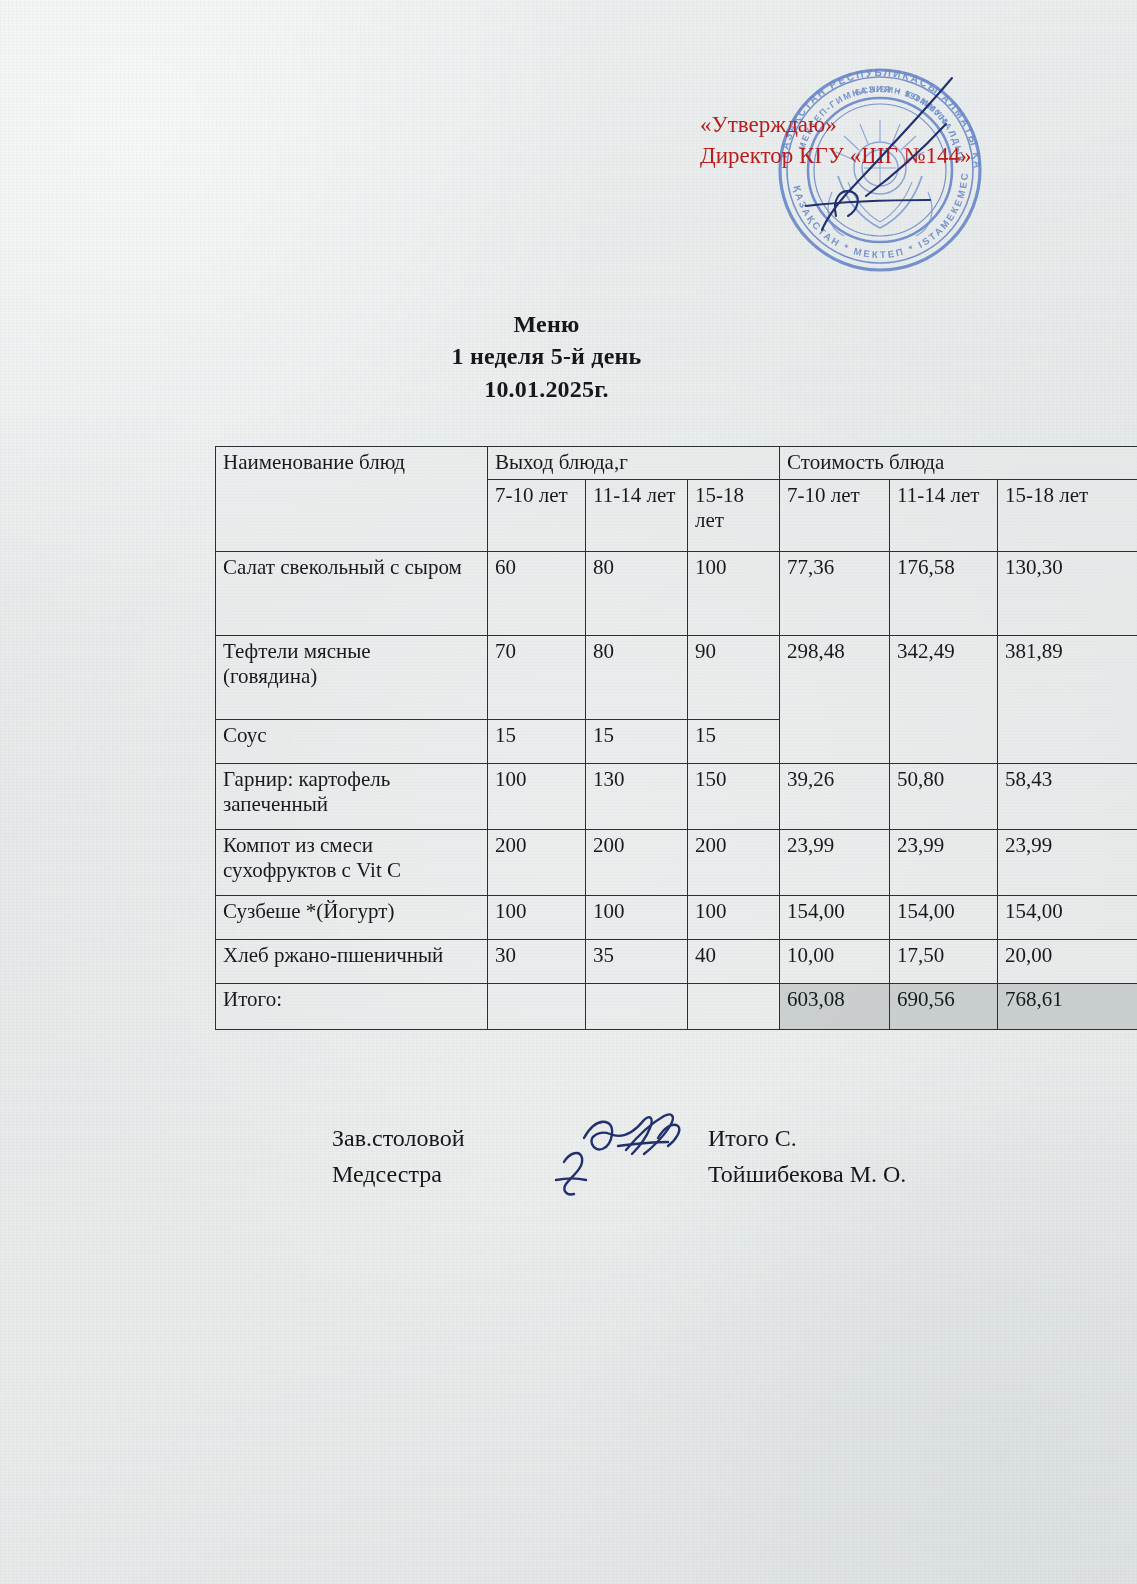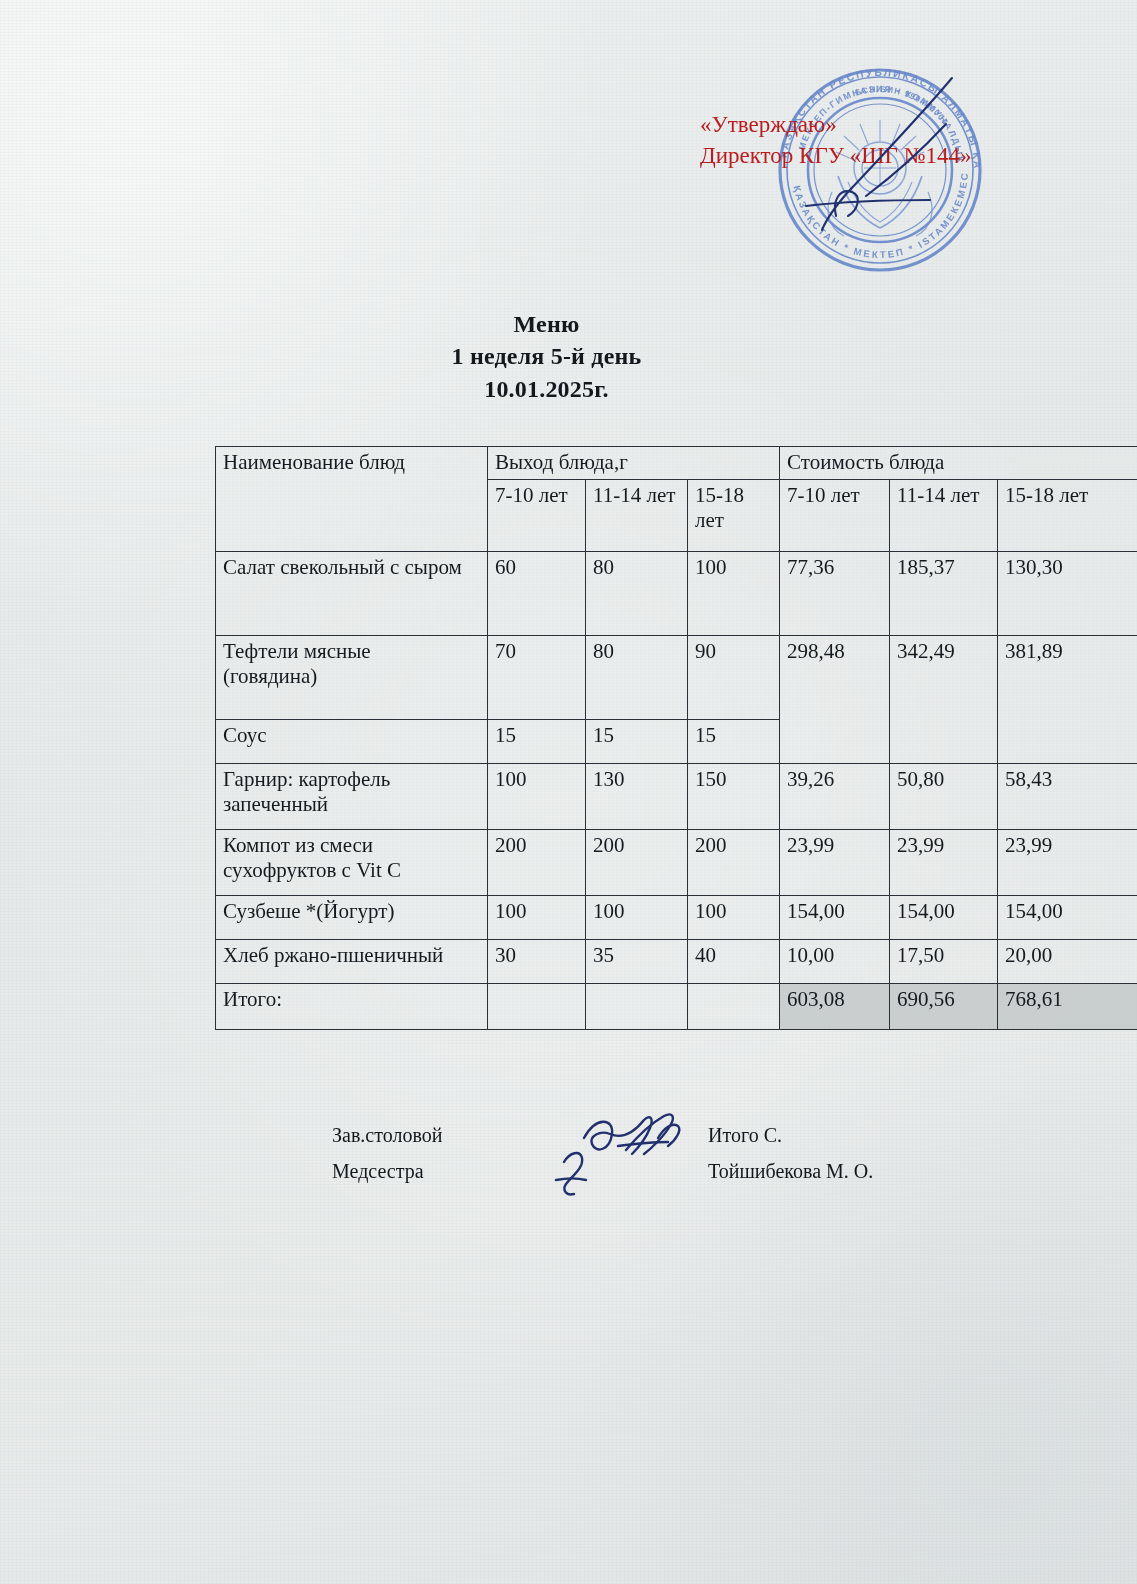--- a/index.html
+++ b/index.html
@@ -146,21 +146,21 @@
   .r-c2     { width: 108px; }
   .r-c3     { width: 152px; }
 
   
   .footer-block {
     position: absolute;
     left: 0;
     top: 1120px;
     width: 1137px;
     z-index: 4;
-    font-size: 20px;
+    font-size: 24px;
     line-height: 1.5;
   }
   .sig-row {
     position: relative;
     height: 36px;
   }
   .sig-role {
     position: absolute;
     left: 332px;
     white-space: nowrap;
@@ -285,21 +285,21 @@
       </tr>
     </thead>
     <tbody>
 
       <tr style="height:84px;">
         <td class="dish">Салат свекольный с сыром</td>
         <td class="num">60</td>
         <td class="num">80</td>
         <td class="num">100</td>
         <td class="cost">77,36</td>
-        <td class="cost">185,37</td>
+        <td class="cost">176,58</td>
         <td class="cost">130,30</td>
       </tr>
 
       <tr style="height:84px;margin-left:20px;">
         <td class="dish">Тефтели мясные<br>(говядина)</td>
         <td class="num">70</td>
         <td class="num">80</td>
         <td class="num">90</td>
         <td class="cost" rowspan="2">298,48</td>
         <td class="cost" rowspan="2">342,49</td>

